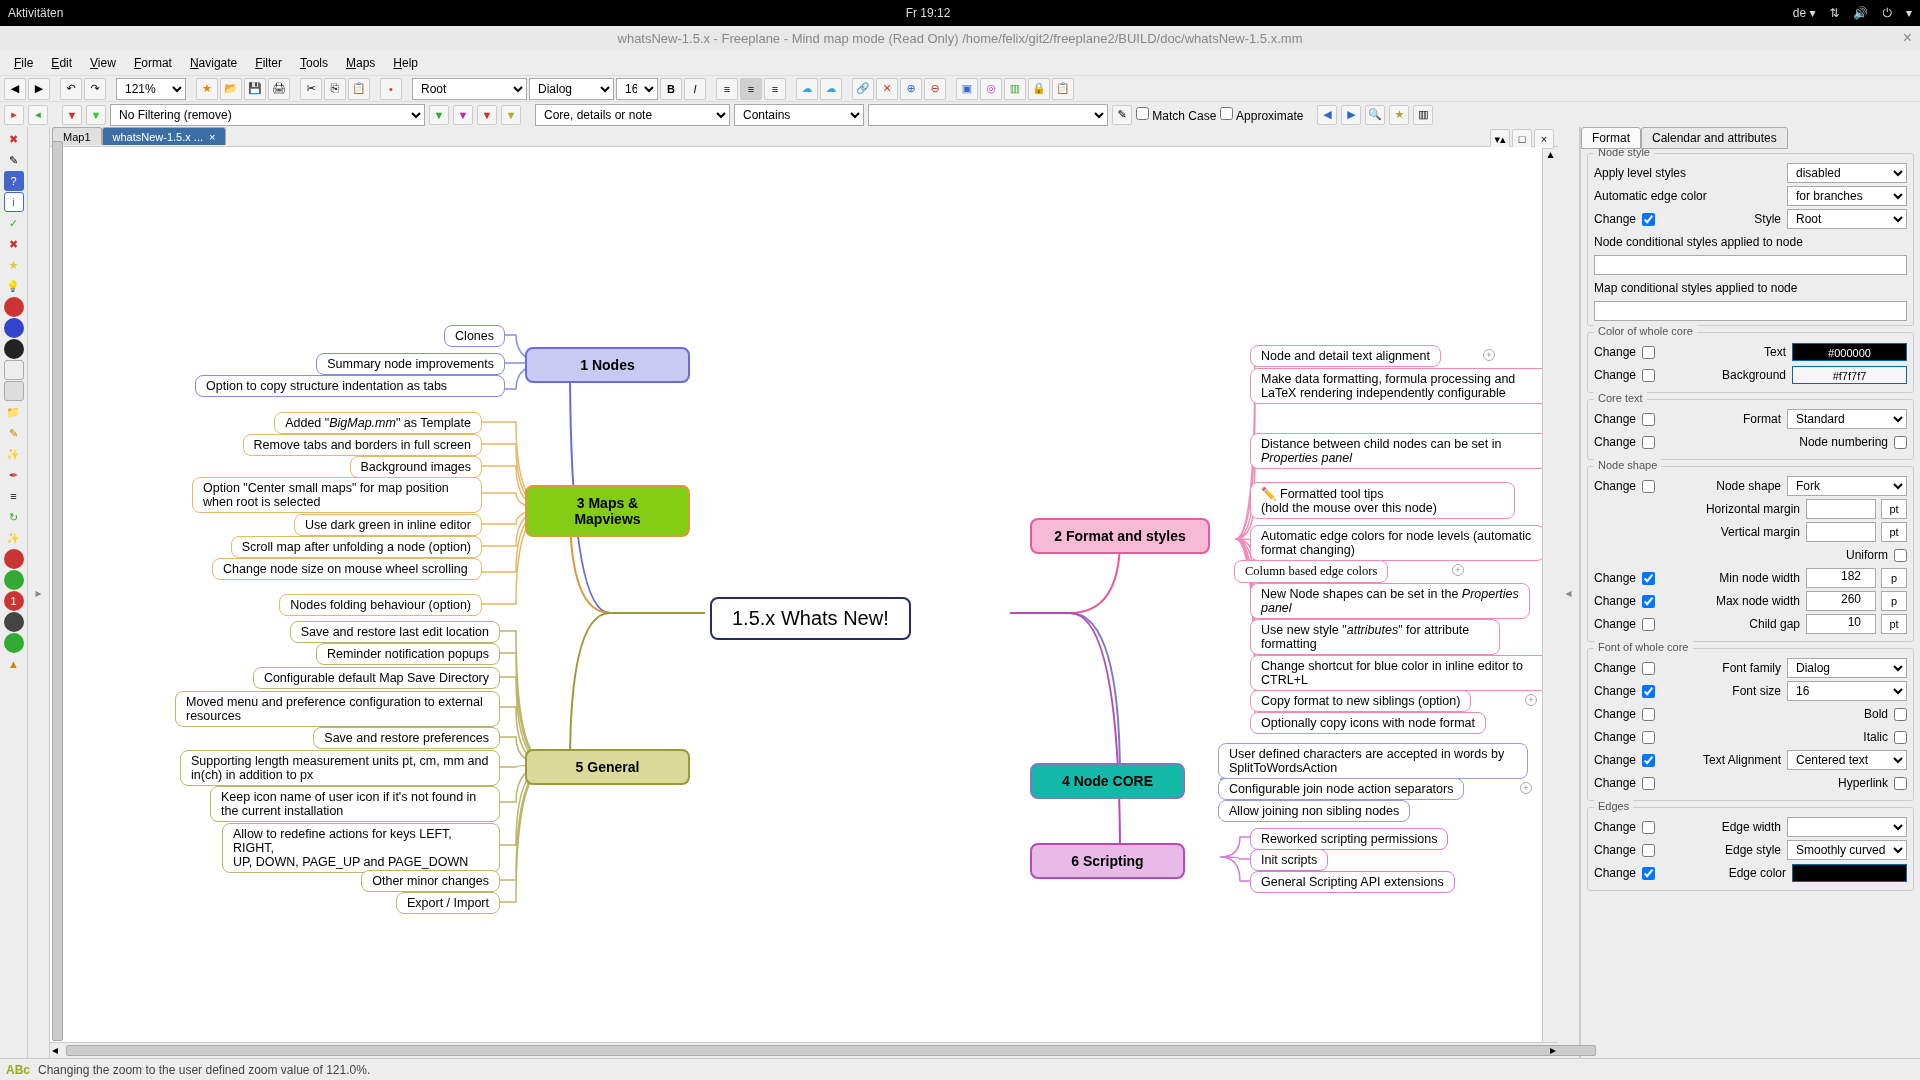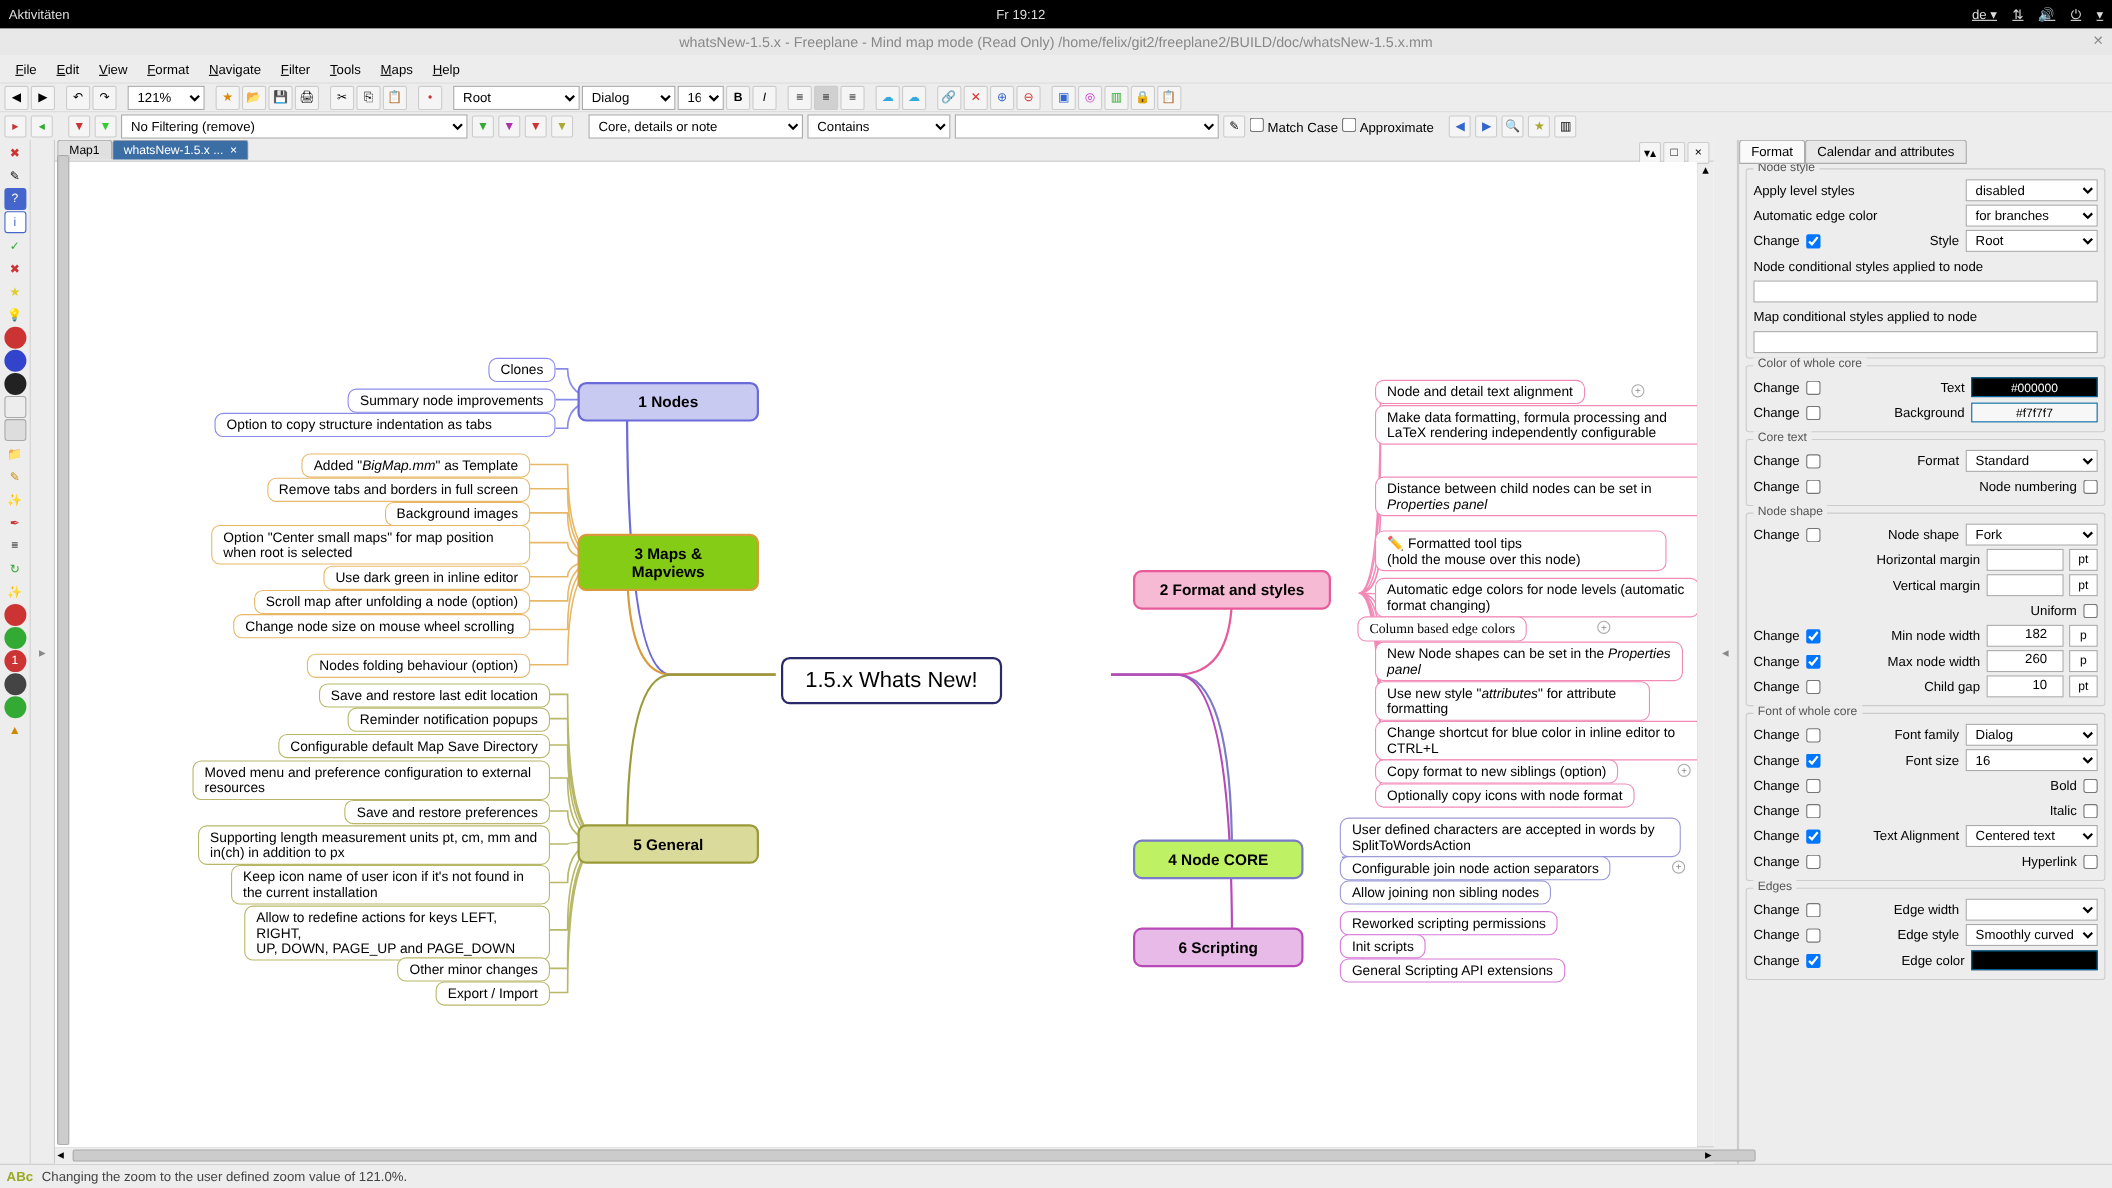--- a/index.html
+++ b/index.html
@@ -1,19 +1,19 @@
 <!DOCTYPE html>
 <html><head>
 <meta charset="utf-8">
 <style>
 * { box-sizing: border-box; margin: 0; padding: 0; font-family: "Liberation Sans", Arial, sans-serif; }
 body { width: 1920px; height: 1080px; overflow: hidden; background: #000; font-size: 12px; }
 .topbar { height: 26px; background: #000; color: #ddd; display: flex; align-items: center; padding: 0 8px; }
 .topbar .center { flex: 1; text-align: center; }
-.topbar .right { display: flex; gap: 14px; align-items: center; text-decoration: underline; }
+.topbar .right { display: flex; gap: 14px; align-items: center; }
 .window { position: absolute; top: 26px; left: 0; width: 1920px; height: 1054px; background: #ededed; display: flex; flex-direction: column; }
 .titlebar { height: 24px; background: #e8e8e8; color: #888; display: flex; align-items: center; justify-content: center; font-size: 13px; position: relative; }
 .titlebar .close { position: absolute; right: 8px; color: #888; cursor: pointer; font-size: 16px; }
 .menubar { height: 25px; background: #ededed; display: flex; align-items: center; padding: 0 6px; gap: 2px; }
 .menubar span { padding: 3px 8px; cursor: pointer; }
 .menubar span:first-letter { text-decoration: underline; }
 .toolbar1 { height: 26px; background: #ededed; border-top: 1px solid #ddd; display: flex; align-items: center; padding: 0 4px; gap: 2px; }
 .toolbar2 { height: 26px; background: #ededed; border-top: 1px solid #ddd; display: flex; align-items: center; padding: 0 4px; gap: 4px; }
 .tbtn { width: 22px; height: 22px; background: #f5f5f5; border: 1px solid #ccc; border-radius: 2px; display: flex; align-items: center; justify-content: center; cursor: pointer; font-size: 11px; }
 .tbtn.small { width: 20px; height: 20px; }
@@ -55,26 +55,26 @@
 .node { position: absolute; border: 1px solid; border-radius: 8px; padding: 4px 10px; font-size: 13px; background: #fff; text-align: center; white-space: nowrap; }
 .root { border: 2px solid #2a2a6a; background: #fff; font-size: 20px; padding: 8px 20px; }
 .主 { border-width: 2px; font-weight: bold; font-size: 14px; padding: 8px 18px; }
 .leaf { font-size: 12.5px; padding: 3px 10px; white-space: normal; }
 .n1 { border-color: #6a6ad8; background: #c9caf2; }
 .n1l { border-color: #8a8ae8; background: #fff; }
 .n2 { border-color: #e85a9a; background: #f7bad4; }
 .n2l { border-color: #f28ab8; }
 .n3 { border-color: #d89a3a; background: #84cc16; }
 .n3l { border-color: #e8b868; }
-.n4 { border-color: #7a7ac8; background: #bef264; }
+.n4 { border-color: #7a7ac8; background: #14b8a6; }
 .n4l { border-color: #9a9ad8; }
 .n5 { border-color: #9a9a3a; background: #dada9a; }
 .n5l { border-color: #b8b868; }
 .n6 { border-color: #b84ab8; background: #e8bae8; }
-.n6l { border-color: #d87ad8; }
+.n6l { border-color: #d87ad8; margin-left: 32px; }
 .edge { position: absolute; pointer-events: none; }
 .plus { position: absolute; width: 12px; height: 12px; border: 1px solid #aaa; border-radius: 7px; background: #fff; font-size: 9px; text-align: center; line-height: 10px; color: #888; cursor: pointer; }
 </style>
 </head>
 <body>
 
 <div class="topbar">
   <span>Aktivitäten</span>
   <div class="center">Fr 19:12</div>
   <div class="right">

